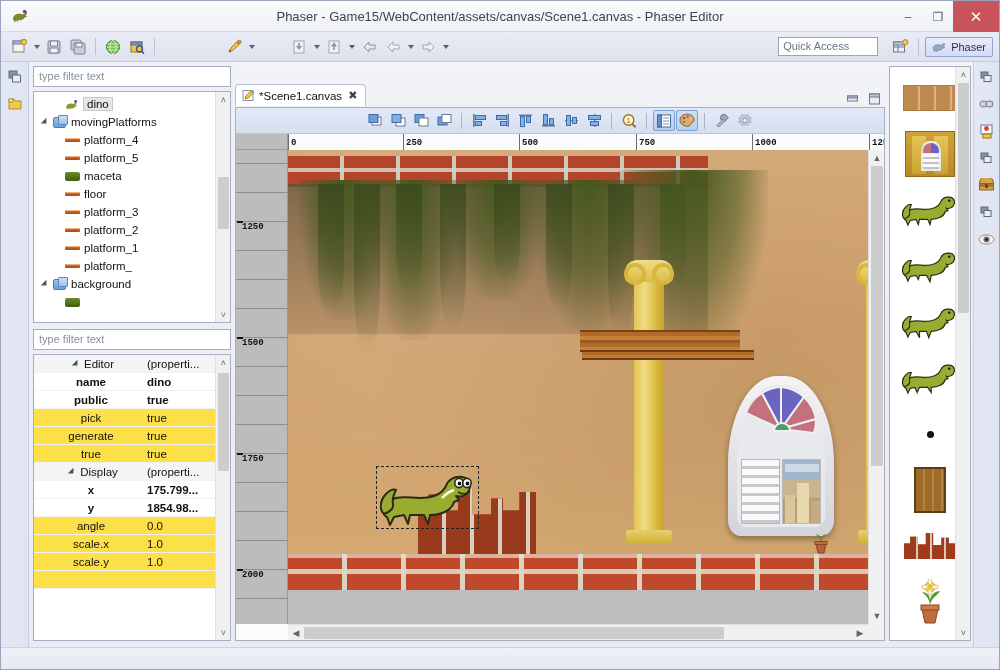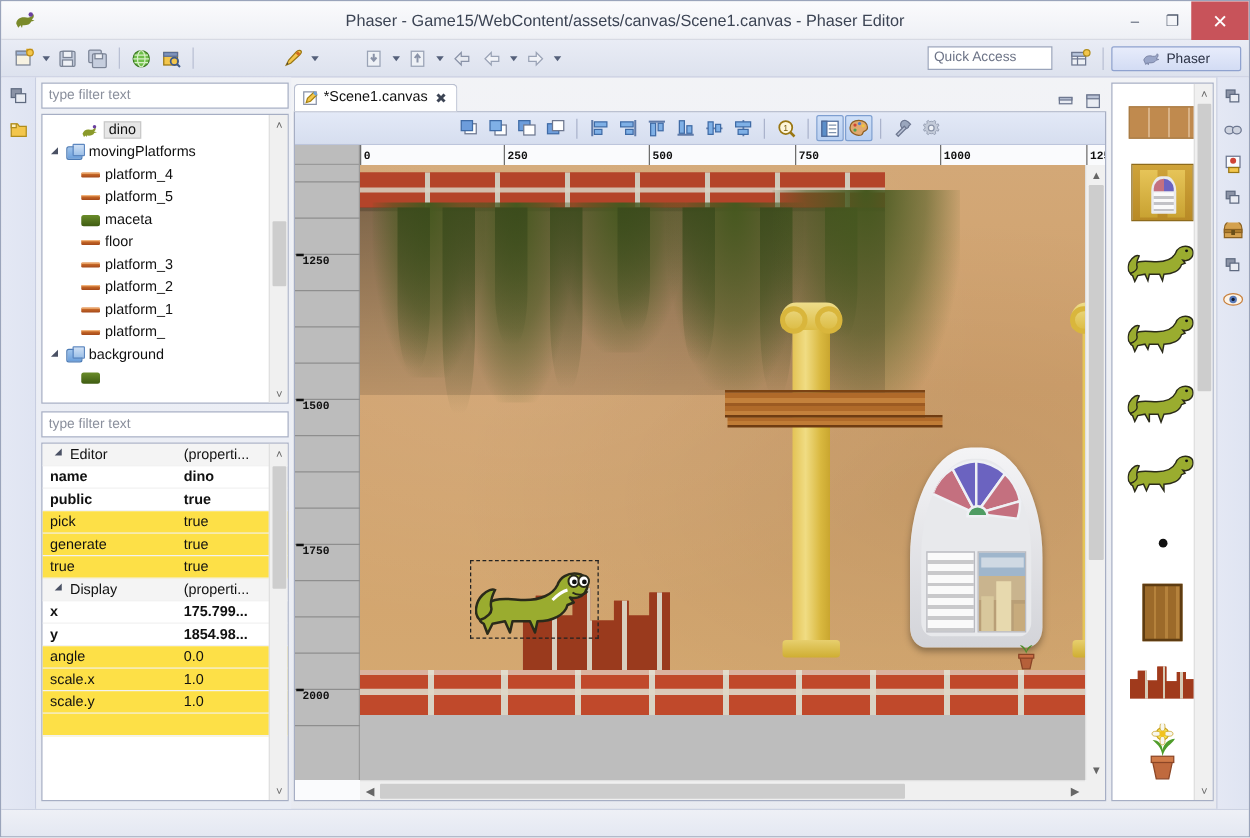--- a/index.html
+++ b/index.html
@@ -88,21 +88,21 @@
   }
   .tb-spacer { flex: 1; }
   .quick-access {
     width: 100px; height: 19px; background: #fff;
     border: 1px solid #9aa4bb; font-size: 11px; color: #6d7487;
     padding: 1px 4px; line-height: 15px;
   }
   .persp-sep { width:1px; height:18px; background:#b9c0d4; margin:0 6px; }
   .persp-btn {
     display:flex; align-items:center; gap:4px;
-    height: 20px; padding: 0 24px;
+    height: 20px; padding: 0 6px;
     background: linear-gradient(#e7ecfb,#d3dcf4);
     border: 1px solid #8fa2cf; border-radius: 2px;
     font-size: 11px; color:#2b3245; cursor: default;
   }
 
   
   .body {
     position: relative;
     height: 585px;
     display: flex;
@@ -175,21 +175,21 @@
     border-radius: 2px;
   }
 
   
   .prop-row {
     height: 18px; display: flex; align-items: center;
     font-size: 11.5px; color: #111; border-bottom: 1px solid #f2f2f2;
   }
   .prop-row.alt { background: #fde047; }
   .prop-row.group { background: #f4f4f4; }
-  .prop-name { width: 108px; padding-left: 6px; white-space: nowrap; overflow: hidden;}
+  .prop-name { width: 108px; padding-left: 6px; white-space: nowrap; overflow: hidden; text-align: center;}
   .prop-name.indent { }
   .prop-name.bold, .prop-val.bold { font-weight: bold; }
   .prop-val { flex: 1; padding-left: 5px; white-space: nowrap; overflow: hidden;}
   .prop-group-tw { display:inline-block; width:0;height:0;
     border-left:4px solid #4a5164; border-top:4px solid transparent; border-bottom:4px solid transparent;
     transform: rotate(45deg); margin-right:6px; margin-left: 6px; vertical-align: middle;}
 
   
   .vscroll {
     position: absolute; right: 0; top: 0; bottom: 0; width: 15px;
@@ -204,22 +204,23 @@
     position:absolute; left:2px; width:11px; background:#cdcdcd; border-radius:1px;
   }
 
   
   .center {
     flex: 1; display: flex; flex-direction: column;
     padding: 4px 2px 6px 2px;
     min-width: 0;
   }
   .tabstrip {
-    height: 23px; display: flex; align-items: center;
+    height: 23px; display: flex; align-items: flex-start;
     position: relative;
+    margin-top: 18px;
   }
   .tab {
     height: 22px; display: flex; align-items: center; gap: 4px;
     padding: 0 8px 0 6px;
     background: #fff;
     border: 1px solid #b9bfd0; border-bottom: none;
     border-radius: 4px 4px 0 0;
     font-size: 11.5px; color: #111; cursor: default;
   }
   .tab-pencil {

